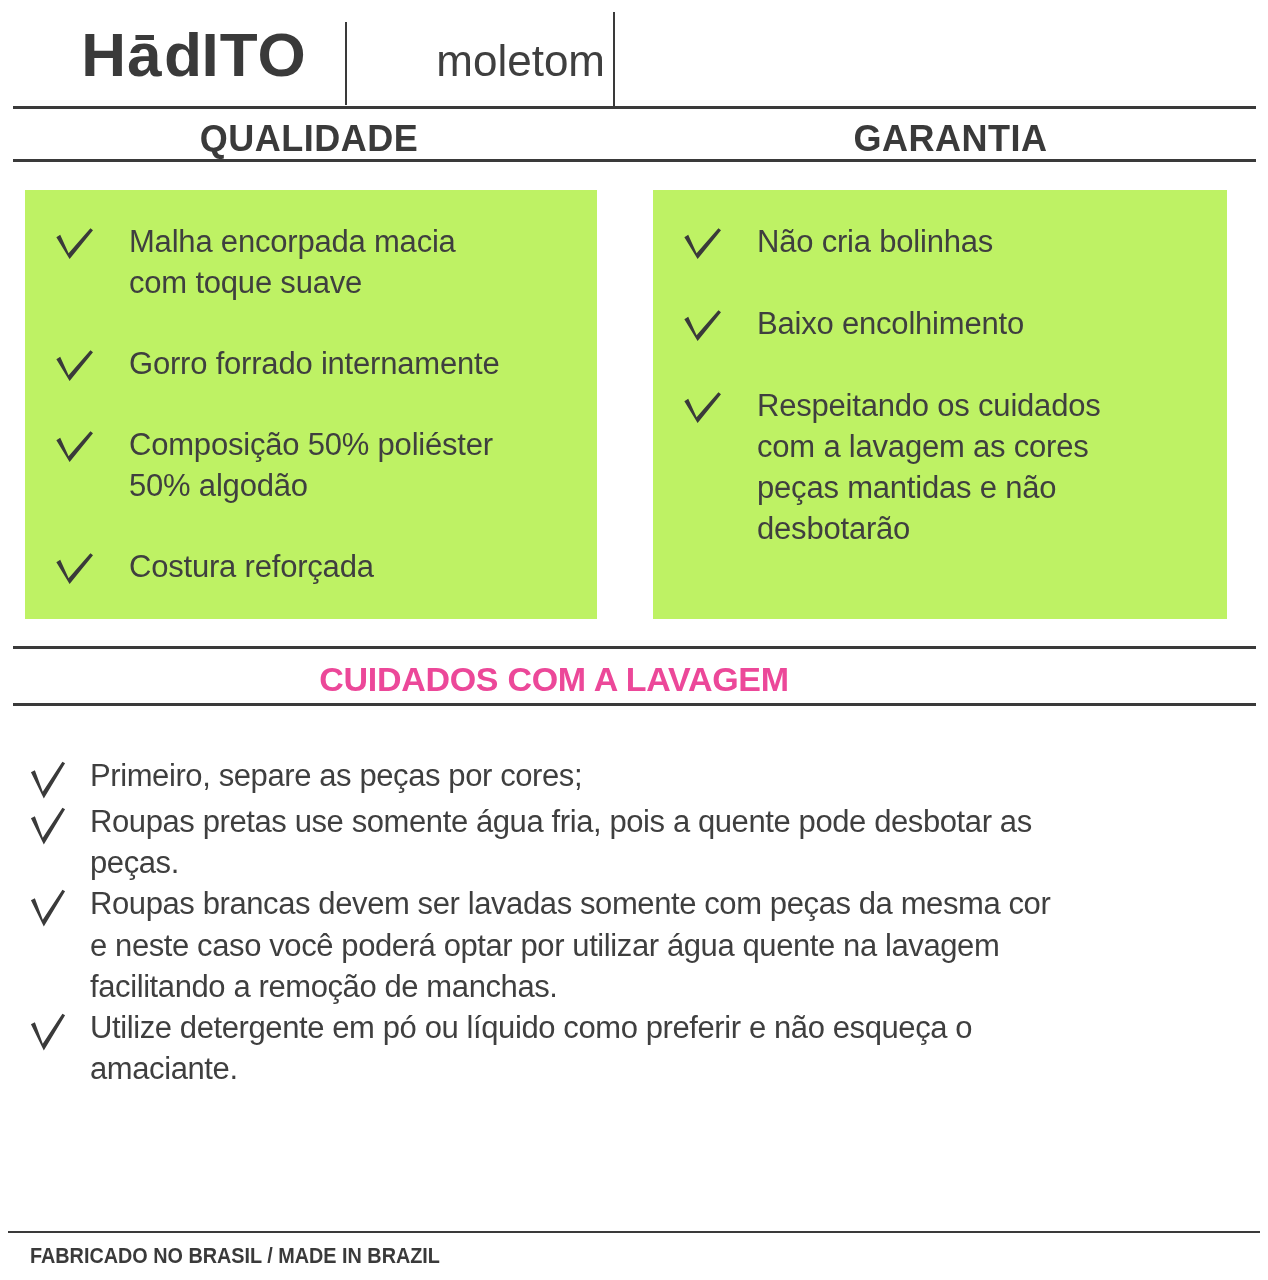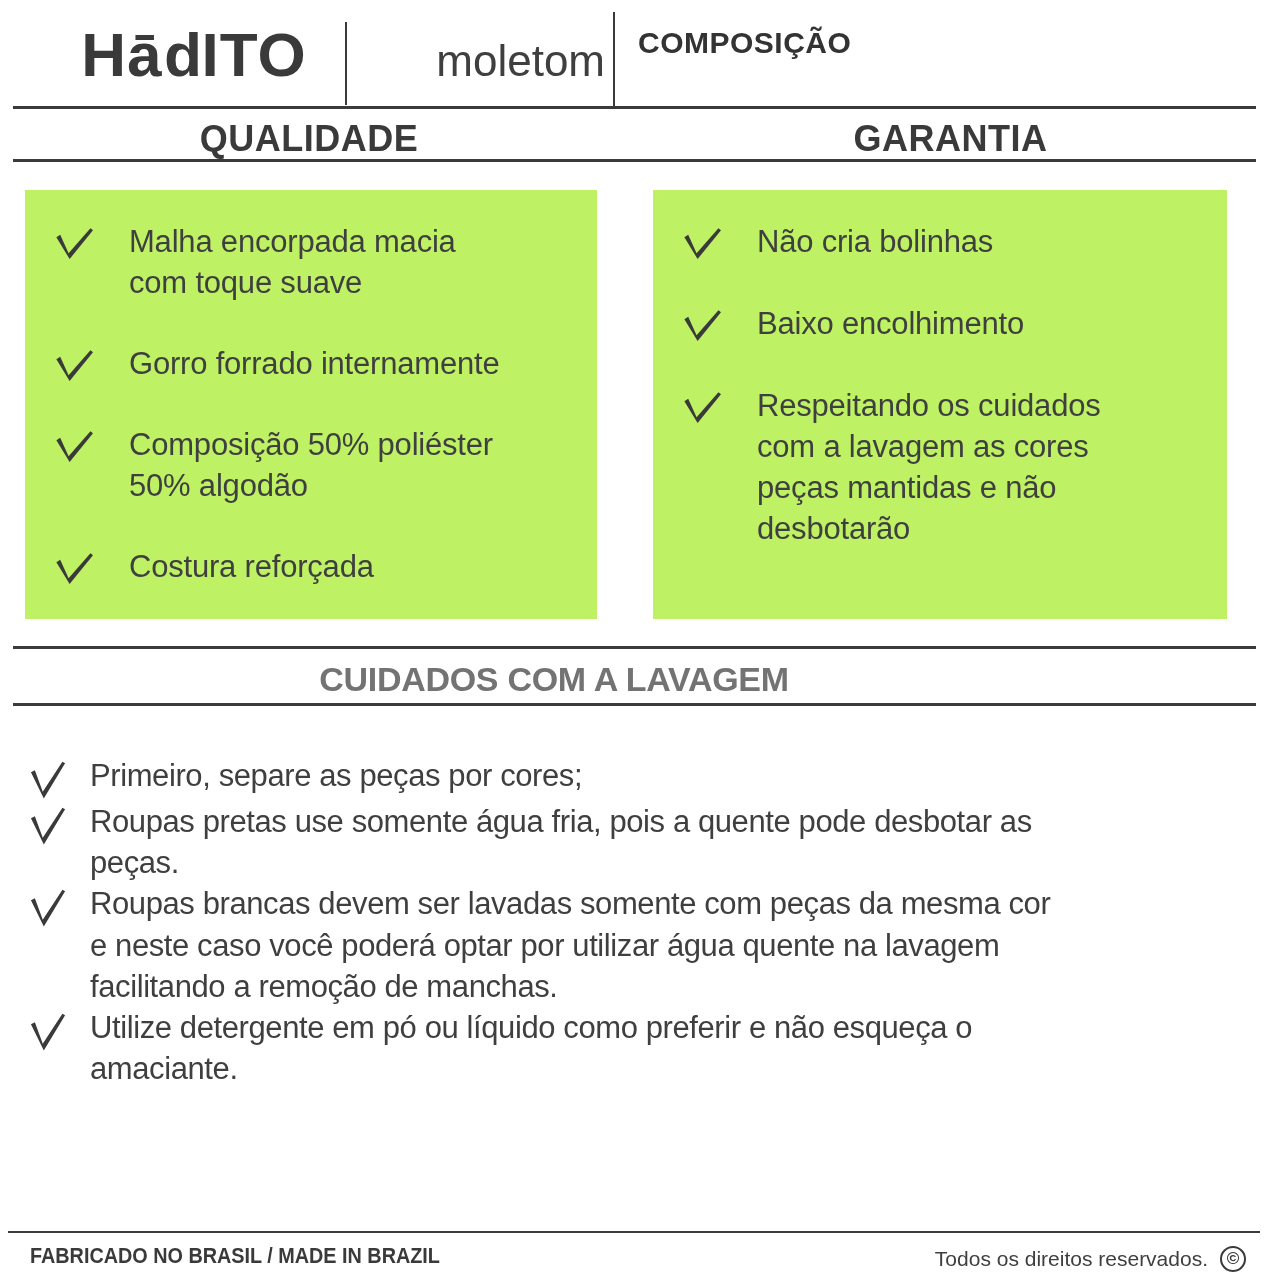--- a/index.html
+++ b/index.html
@@ -42,21 +42,21 @@
     display:flex;flex-direction:column;
   }
   .panel-left{left:25px;width:572px;gap:40px;}
   .panel-right{left:653px;width:574px;gap:41px;}
   .item{display:flex;align-items:flex-start;}
   .item .check{flex:0 0 44px;margin-right:32px;margin-top:3px;}
   .item-text{font-size:31px;line-height:1.32;white-space:pre-line;color:#3f3f3f;letter-spacing:-0.2px;}
   
   .care-title{
     position:absolute;top:660px;left:0;width:1108px;text-align:center;
-    font-size:34px;font-weight:bold;color:#737373;letter-spacing:-0.3px;
+    font-size:34px;font-weight:bold;color:#ec4899;letter-spacing:-0.3px;
   }
   .care-list{
     position:absolute;top:755px;left:28px;width:1215px;
     display:flex;flex-direction:column;
   }
   .care-item{display:flex;align-items:flex-start;}
   .care-item .check{flex:0 0 40px;margin-right:22px;margin-top:4px;}
   .care-text{font-size:31px;line-height:1.33;white-space:pre-line;color:#3f3f3f;letter-spacing:-0.4px;}
   .care-item.italic .care-text{}
   
@@ -79,21 +79,20 @@
 <body>
 
 <div id="page">
 
   <div class="header">
     <div class="brand"><span>Hā</span><span class="flip">b</span><span>ITO</span></div>
     <div class="vline v1"></div>
     <div class="product">moletom</div>
     <div class="vline v2"></div>
     <div class="comp">
-      <div class="comp-title">COMPOSIÇÃO</div>
     </div>
   </div>
 
   <div class="hrule r1"></div>
 
   <div class="col-head left">QUALIDADE</div>
   <div class="col-head right">GARANTIA</div>
   <div class="hrule r2"></div>
 
   <div class="panel panel-left">
@@ -201,18 +200,14 @@
             <path d="M2 10 L5 8.5 L11 25 L26 2 L28 3.3 L11.8 30 Z" fill="#3a3a3a"></path>
           </svg>
         </span>
       <div class="care-text">Utilize detergente em pó ou líquido como preferir e não esqueça o
 amaciante.</div>
     </div>
   </div>
 
   <div class="hrule r5"></div>
   <div class="made-in">FABRICADO NO BRASIL / MADE IN BRAZIL</div>
-  <div class="rights">
-    <span>Todos os direitos reservados.</span>
-    <span class="copy">©</span>
-  </div>
 
 </div>
 
 </body></html>

